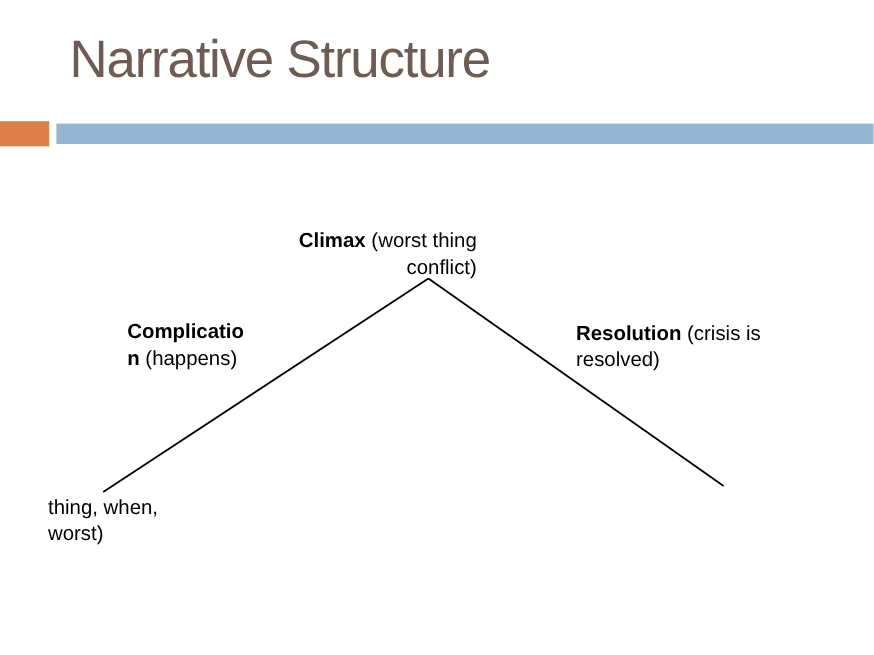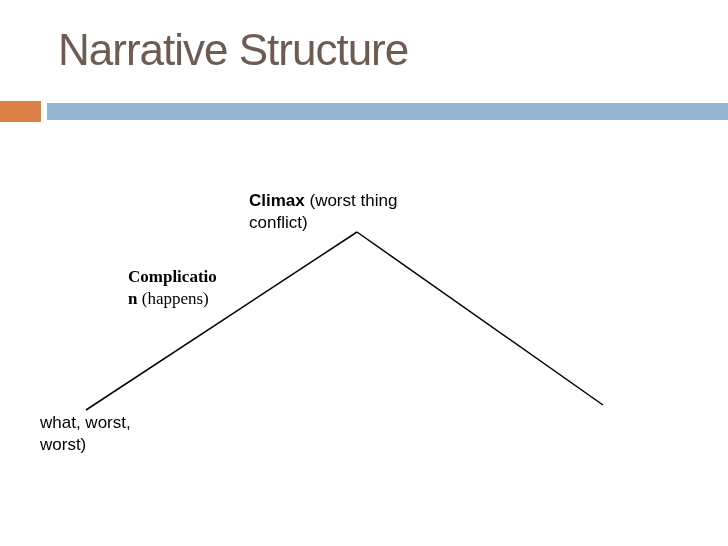--- a/index.html
+++ b/index.html
@@ -57,22 +57,22 @@
     stroke-width: 1.5;
   }
   .lbl {
     position: absolute;
     font-size: 17px;
     line-height: 22px;
     color: var(--label-color, #000000);
     white-space: nowrap;
   }
   .b { font-weight: bold; }
-  .lbl-climax       { left: 249px; top: 190px; }
-  .lbl-complication { left: 128px; top: 266px; font-family: Liberation Serif, serif; }
+  .lbl-climax       { left: 249px; top: 190px; text-align: right; }
+  .lbl-complication { left: 106px; top: 266px; }
   .lbl-resolution   { left: 480px; top: 267px; }
   .lbl-orientation  { left: 40px;  top: 412px; }
   .lbl-conclusion   { left: 574px; top: 411px; }
 </style>
 </head>
 <body>
 
 <div class="slide">
 
   <div class="title">Narrative Structure</div>
@@ -88,20 +88,24 @@
   <div class="lbl lbl-climax">
     <div><span class="b">Climax</span><span> (worst thing</span></div>
     <div>conflict)</div>
   </div>
 
   <div class="lbl lbl-complication">
     <div class="b">Complicatio</div>
     <div><span class="b">n</span><span> (happens)</span></div>
   </div>
 
+  <div class="lbl lbl-resolution">
+    <div><span class="b">Resolution</span><span> (crisis is</span></div>
+    <div>resolved)</div>
+  </div>
 
   <div class="lbl lbl-orientation">
-    <div>what, worst,</div>
+    <div>thing, when,</div>
     <div>worst)</div>
   </div>
 
 
 </div>
 
 </body></html>

